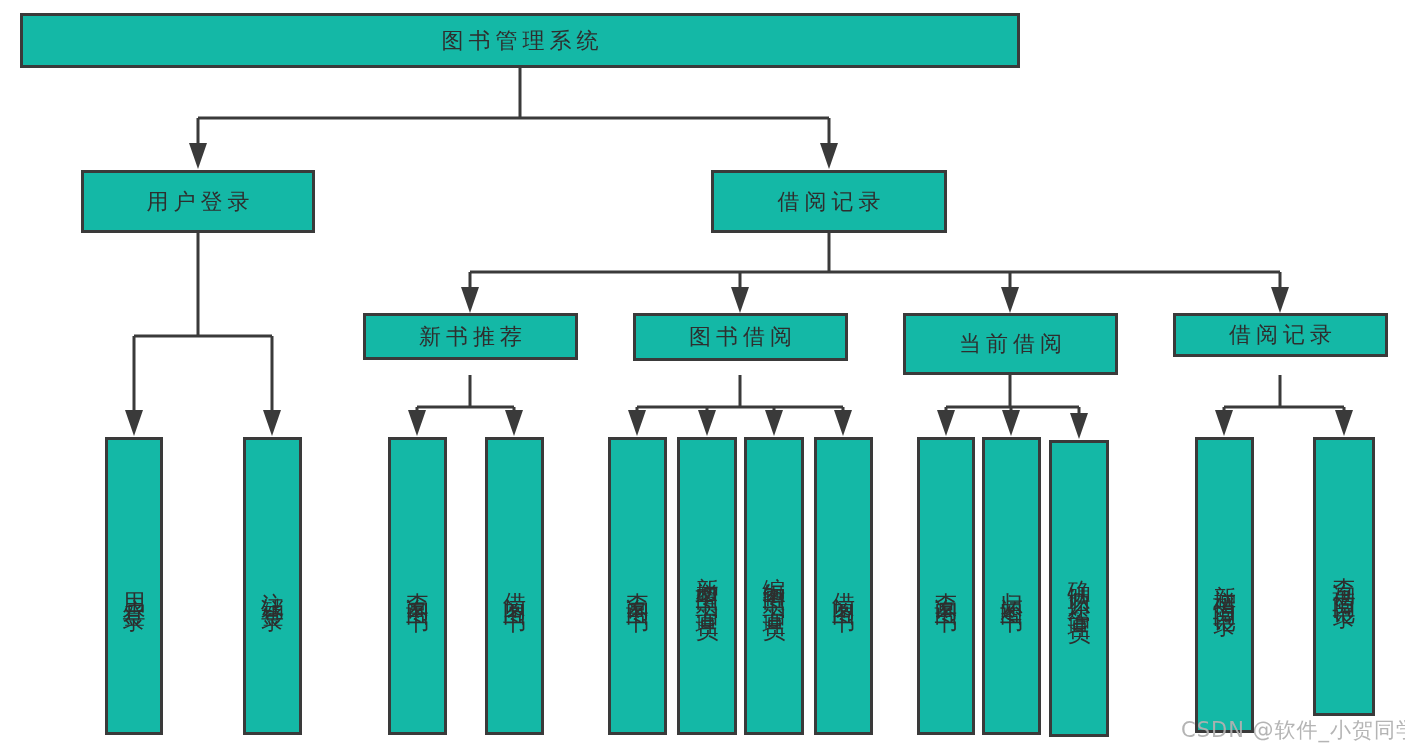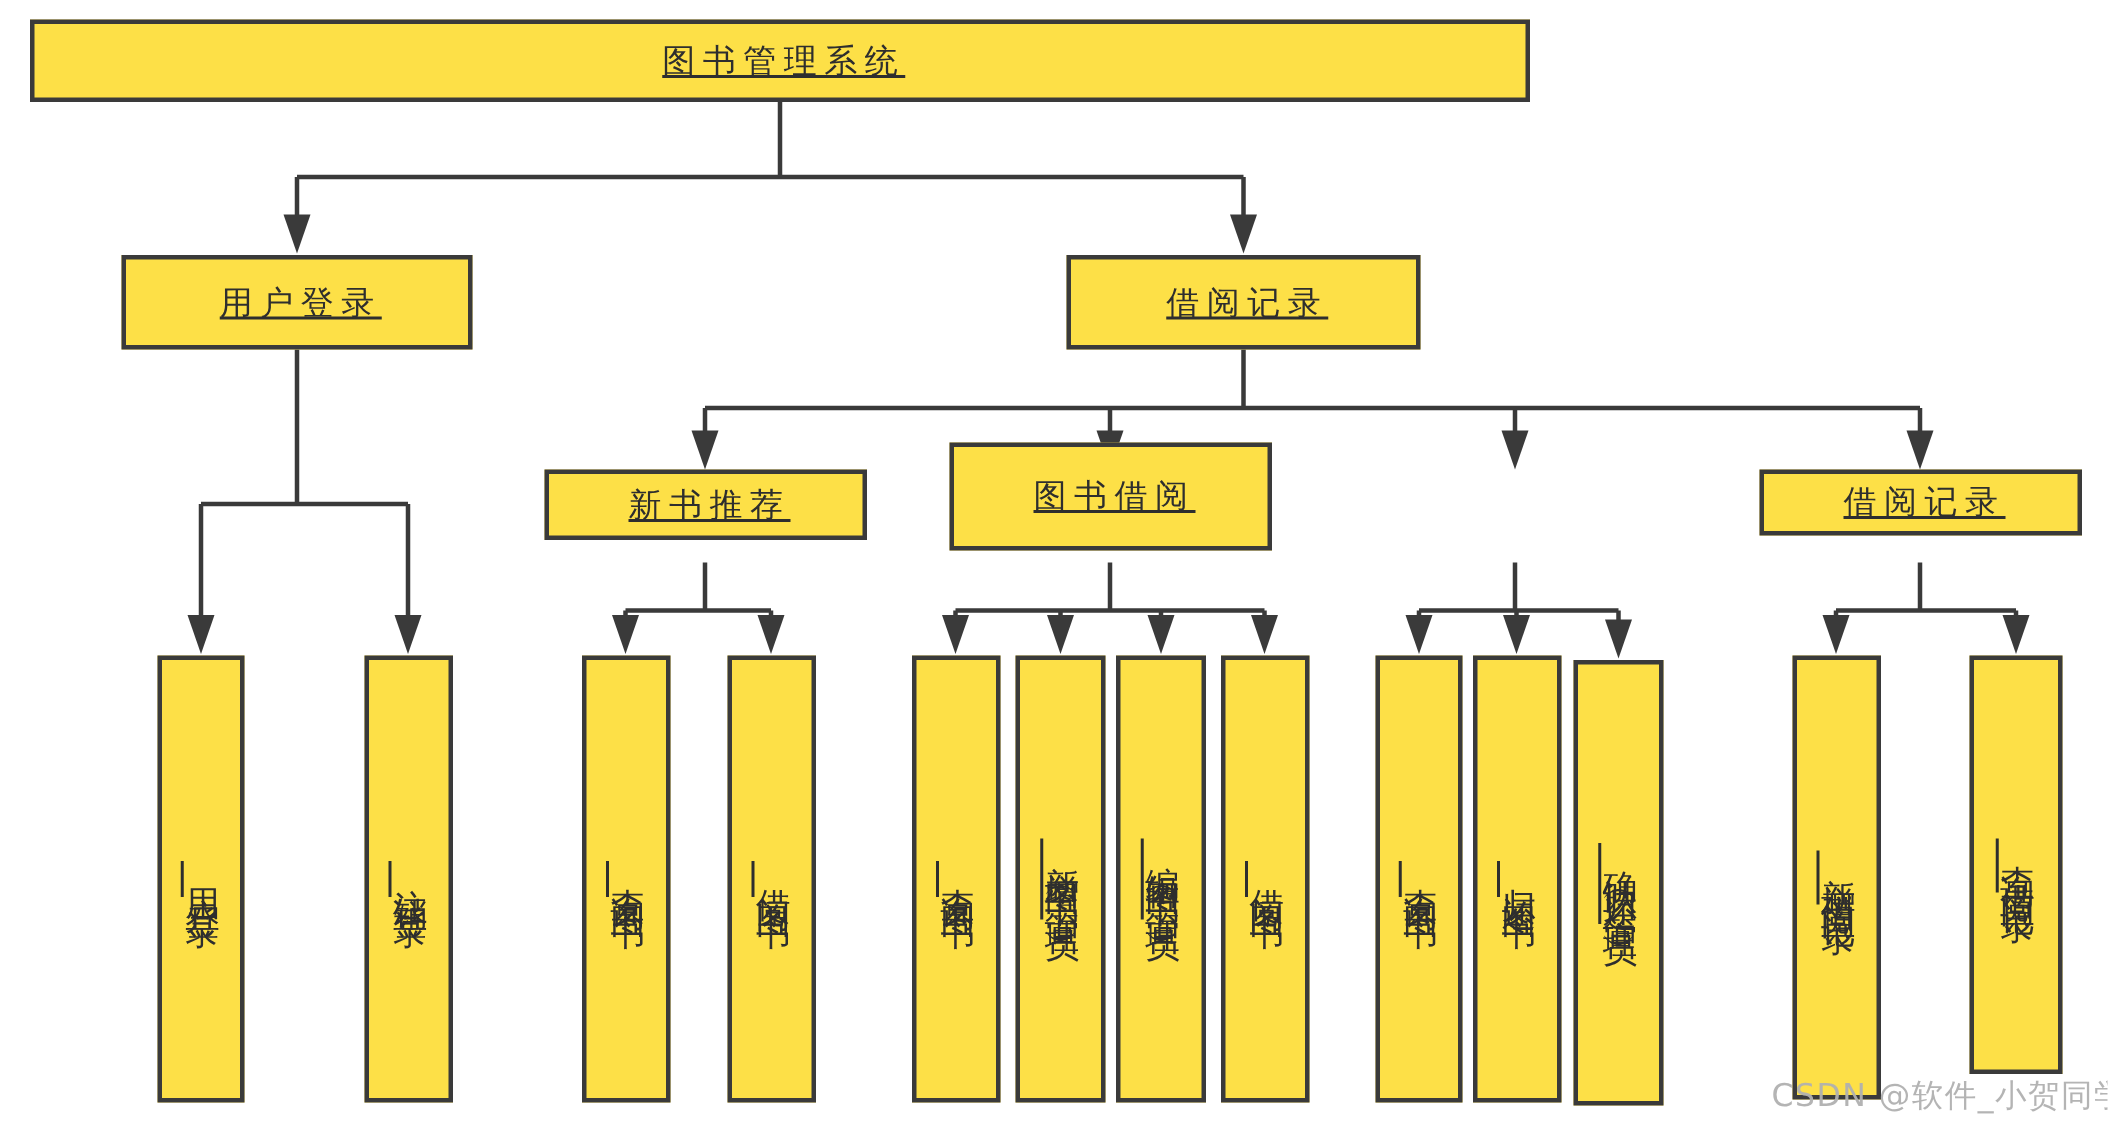--- a/index.html
+++ b/index.html
@@ -2,22 +2,22 @@
 <html><head>
 <meta charset="utf-8">
 <style>
   html, body { margin: 0; padding: 0; background: #ffffff; }
   body { width: 1405px; height: 747px; overflow: hidden;
          font-family: "DejaVu Sans", "Liberation Sans", sans-serif; }
   .canvas { position: relative; width: 1405px; height: 747px; background: #ffffff; }
   .connectors { position: absolute; left: 0; top: 0; z-index: 0; }
   .box {
     position: absolute; box-sizing: border-box; z-index: 1;
-    background: #fde047; border: 3px solid #3a3a3a; color: #2e2e2e;
-    display: flex; align-items: center; justify-content: center; text-decoration: underline;
+    background: #14b8a6; border: 3px solid #3a3a3a; color: #2e2e2e;
+    display: flex; align-items: center; justify-content: center;
   }
   .hbox { font-size: 22px; letter-spacing: 5px; text-indent: 5px; white-space: nowrap; }
   .vbox {
     writing-mode: vertical-rl; text-orientation: mixed;
     font-size: 23px; letter-spacing: 6px; line-height: 1;
   }
   .watermark {
     position: absolute; z-index: 3; left: 1181px; top: 716px;
     font-size: 21px; letter-spacing: 1px; color: rgba(176,176,176,0.95);
     white-space: nowrap;
@@ -74,21 +74,22 @@
       <polygon points="1335,410 1353,410 1344,436"></polygon>
     </g>
   </svg>
 
   <div class="box hbox" style="left:20px;top:13px;width:1000px;height:55px">图书管理系统</div>
 
   <div class="box hbox" style="left:81px;top:170px;width:234px;height:63px">用户登录</div>
   <div class="box hbox" style="left:711px;top:170px;width:236px;height:63px">借阅记录</div>
 
   <div class="box hbox" style="left:363px;top:313px;width:215px;height:47px">新书推荐</div>
-  <div class="box hbox" style="left:633px;top:295px;width:215px;height:72px">图书借阅</div>
+  <div class="box hbox" style="left:633px;top:313px;width:215px;height:48px">图书借阅</div>
+  <div class="box hbox" style="left:903px;top:313px;width:215px;height:62px">当前借阅</div>
   <div class="box hbox" style="left:1173px;top:313px;width:215px;height:44px">借阅记录</div>
 
   <div class="box vbox" style="left:105px;top:437px;width:58px;height:298px">用户登录</div>
   <div class="box vbox" style="left:243px;top:437px;width:59px;height:298px">注销登录</div>
 
   <div class="box vbox" style="left:388px;top:437px;width:59px;height:298px">查询图书</div>
   <div class="box vbox" style="left:485px;top:437px;width:59px;height:298px">借阅图书</div>
 
   <div class="box vbox" style="left:608px;top:437px;width:59px;height:298px">查询图书</div>
   <div class="box vbox" style="left:677px;top:437px;width:60px;height:298px">新增图书（管理员）</div>

